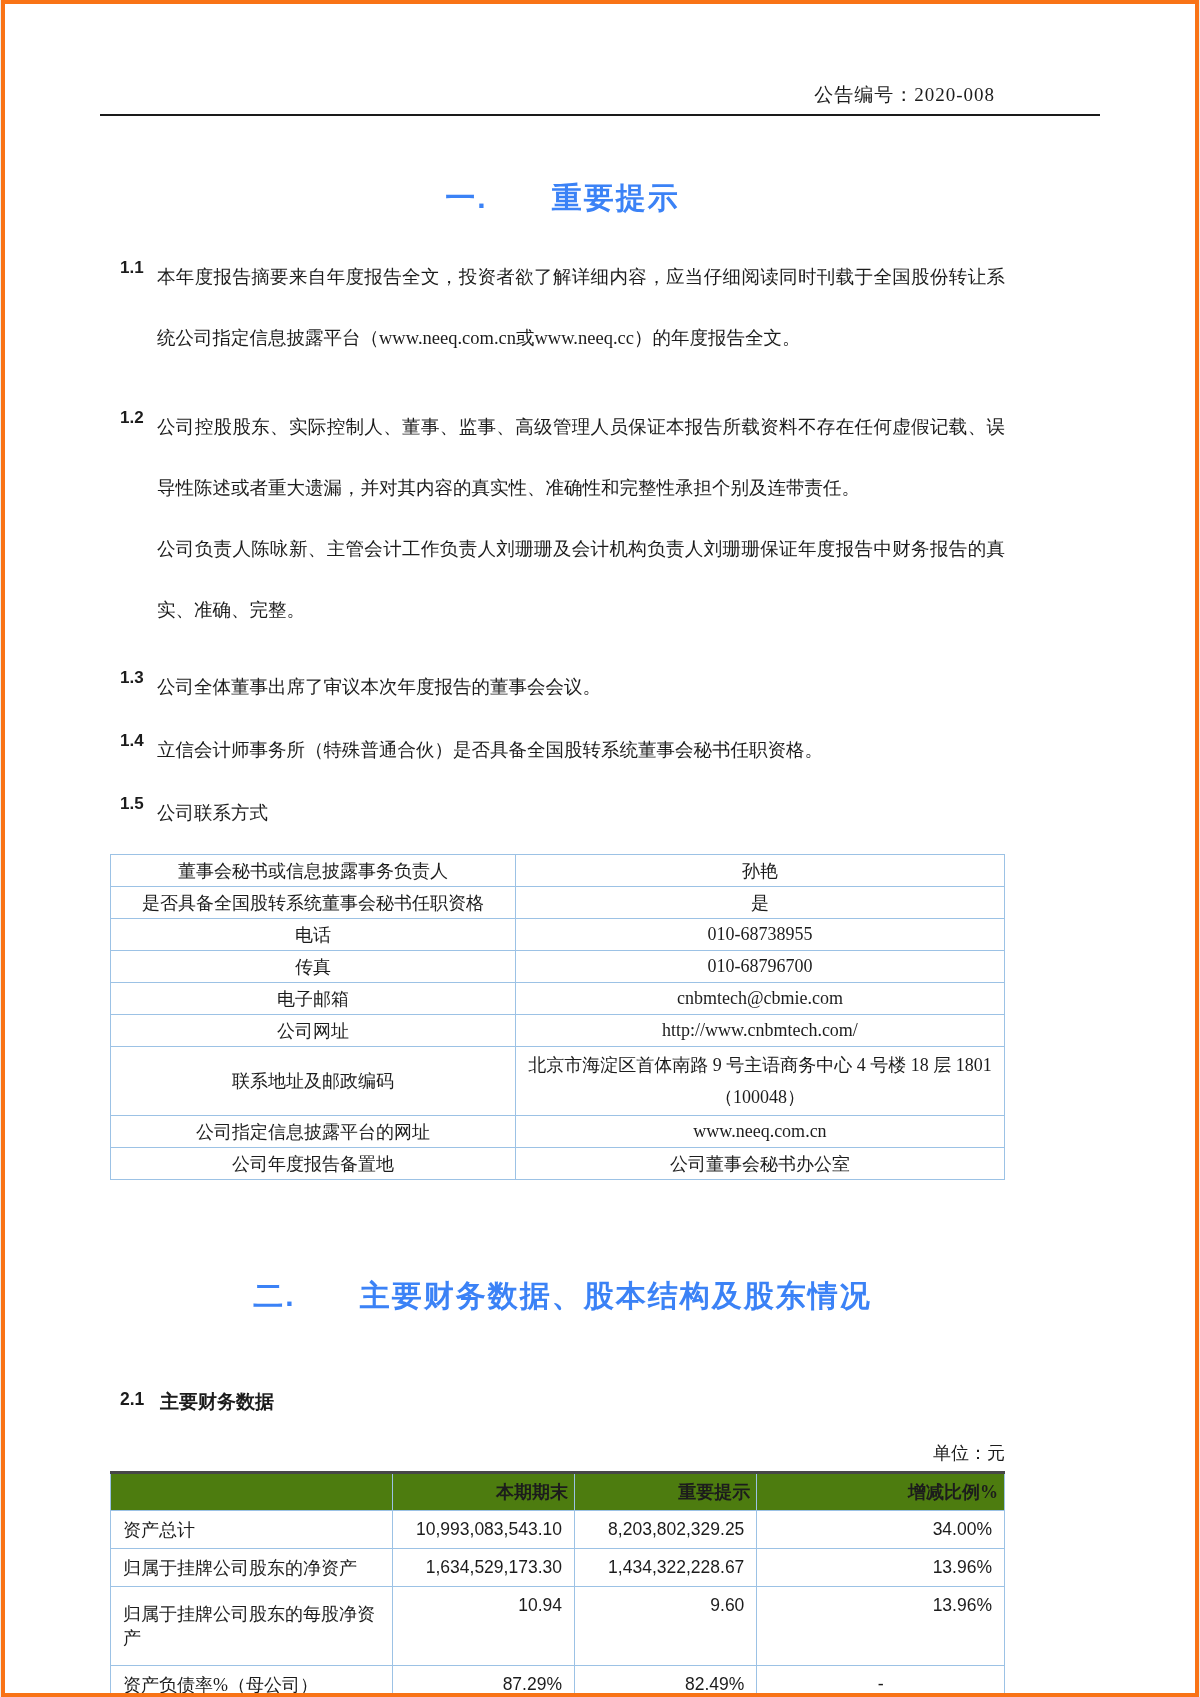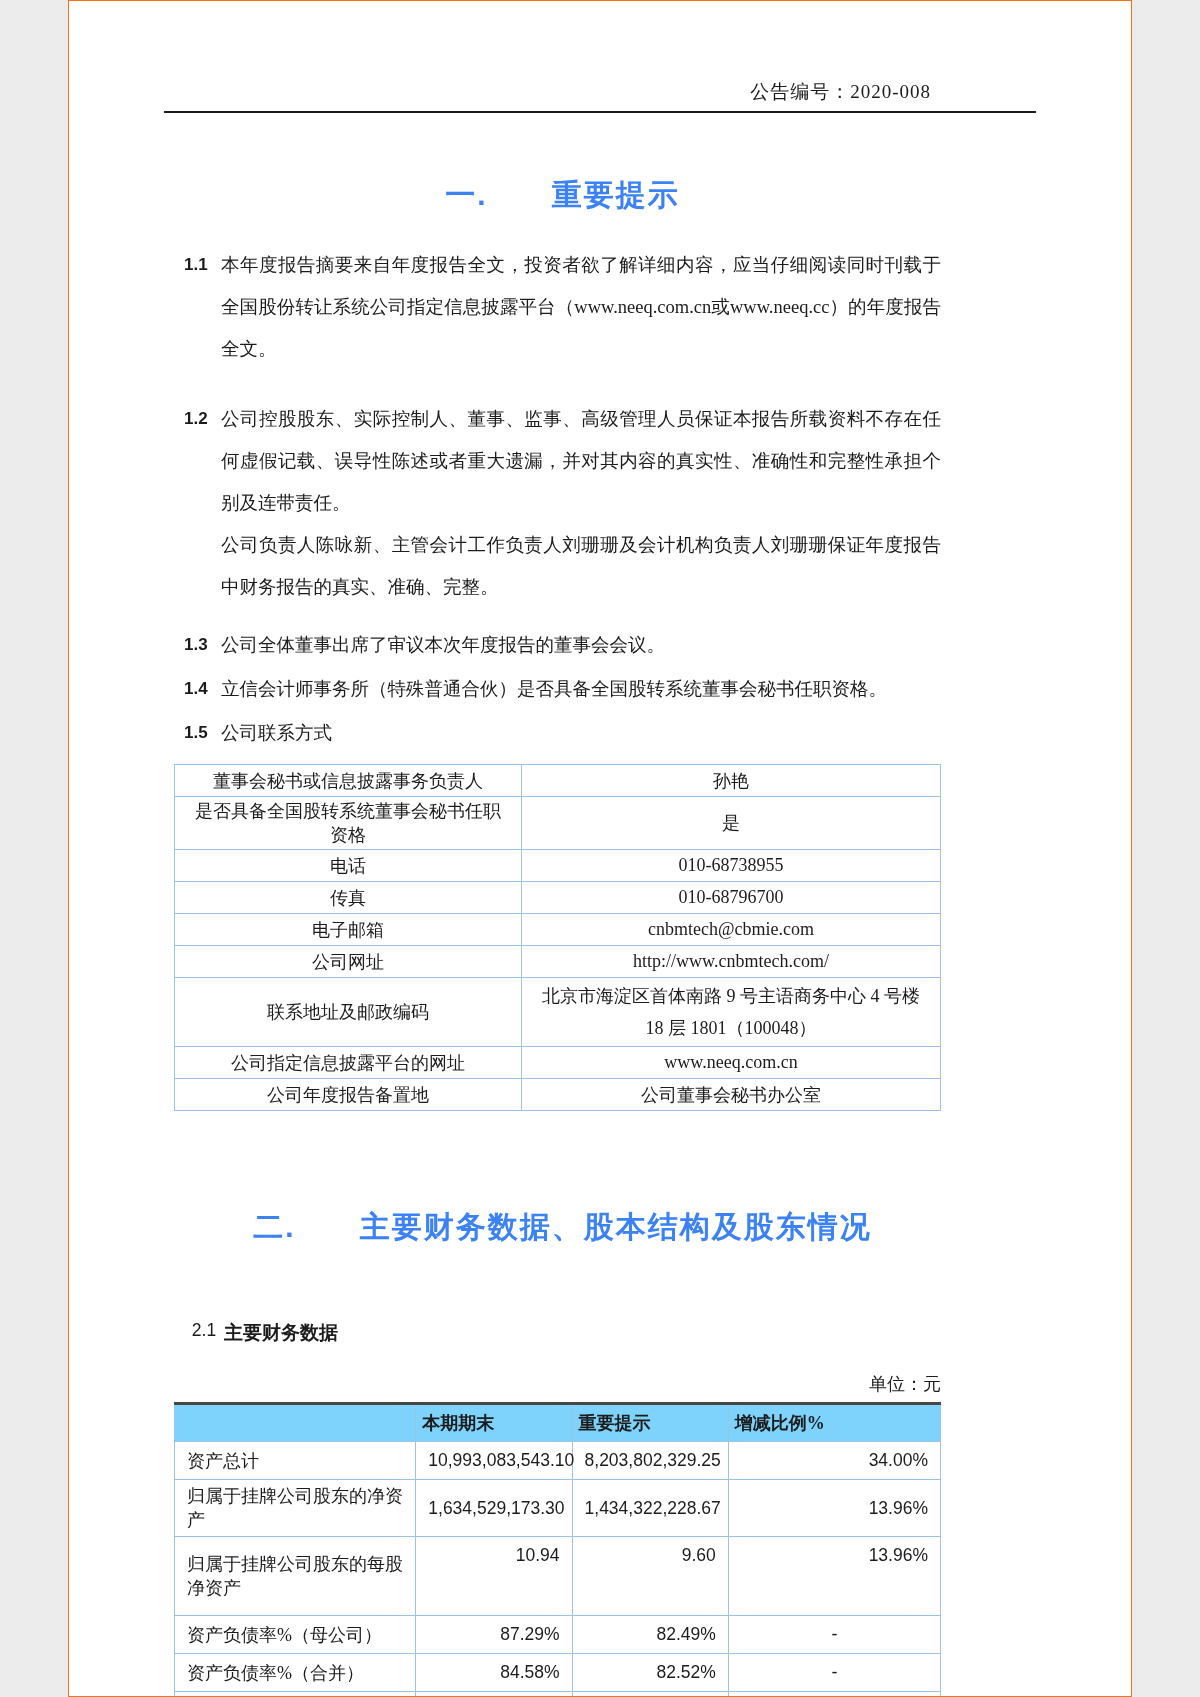--- a/index.html
+++ b/index.html
@@ -1,25 +1,25 @@
 <!DOCTYPE html>
 <html><head>
 <meta charset="utf-8">
 <style>
   html,body { margin:0; padding:0; background:#ececec; }
   .page {
     position:relative;
-    width:1064px; height:1697px;
+    width:1198px; height:1697px;
     margin:0 auto;
     background:#ffffff;
     box-sizing:border-box;
     font-family:"Liberation Serif", serif;
     color:#1c1c1c;
     overflow:hidden;
-    border:1px solid #f97316;
+    border:4px solid #f97316;
   }
   
   .doc-header {
     margin:78px 95px 0 95px;
     border-bottom:2.5px solid #1a1a1a;
     padding:0 105px 6px 0;
     text-align:right;
     font-size:19px;
     letter-spacing:1px;
   }
@@ -40,21 +40,21 @@
   .item-no {
     width:37px; flex-shrink:0;
     font-family:"Liberation Sans", sans-serif;
     font-size:17px; font-weight:bold;
     line-height:42px;
   }
   .item-body { flex:1; }
   .item-body p {
     margin:0;
     font-size:18.5px;
-    line-height:42px;
+    line-height:61px;
     text-align:justify;
   }
   .mt-lg { margin-top:28px; }
   .mt-md { margin-top:16px; }
   .mt-sm { margin-top:2px; }
 
   
   .contact-table {
     width:calc(100% + 10px);
     margin-left:-10px;
@@ -74,45 +74,45 @@
   
   .sub-heading {
     display:flex;
     margin-top:72px;
     font-weight:bold;
     font-size:19px;
   }
   .sub-no {
     width:40px; flex-shrink:0;
     font-family:"Liberation Sans", sans-serif;
-    font-size:17.5px; font-weight:normal;text-align:center;
+    font-size:17.5px; font-weight:bold;
   }
   .unit-label {
     margin-top:26px;
     text-align:right;
     font-size:18px;
   }
 
   
   .fin-table {
     width:calc(100% + 10px);
     margin-left:-10px;
     margin-top:6px;
     border-collapse:collapse;
     table-layout:fixed;
     border-top:3px solid #474747;
   }
   .fin-table th {
-    background:#7dd3fc;
+    background:#4d7c0f;
     border:1.6px solid #9cc2e5;
     font-size:18px;
     font-weight:bold;
     height:30px;
     padding:3px 6px;
-    text-align:left;
+    text-align:right;
   }
   .fin-table td {
     border:1.6px solid #9cc2e5;
     font-size:18px;
     padding:4px 12px;
     height:29px;
     vertical-align:middle;
     margin-left:16px;
   }
   .fin-table td.num {

